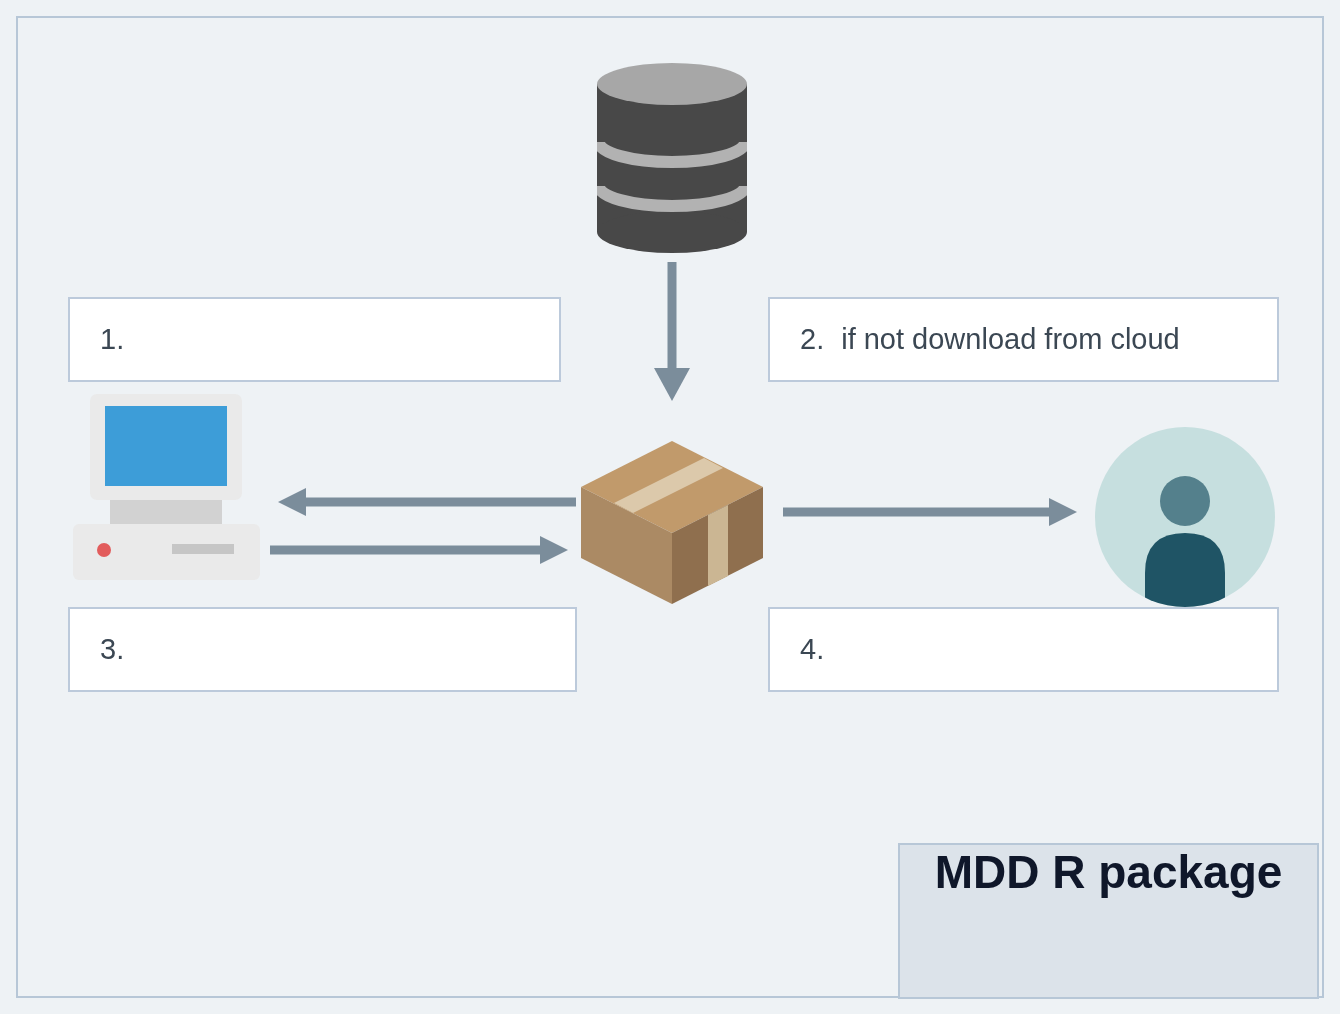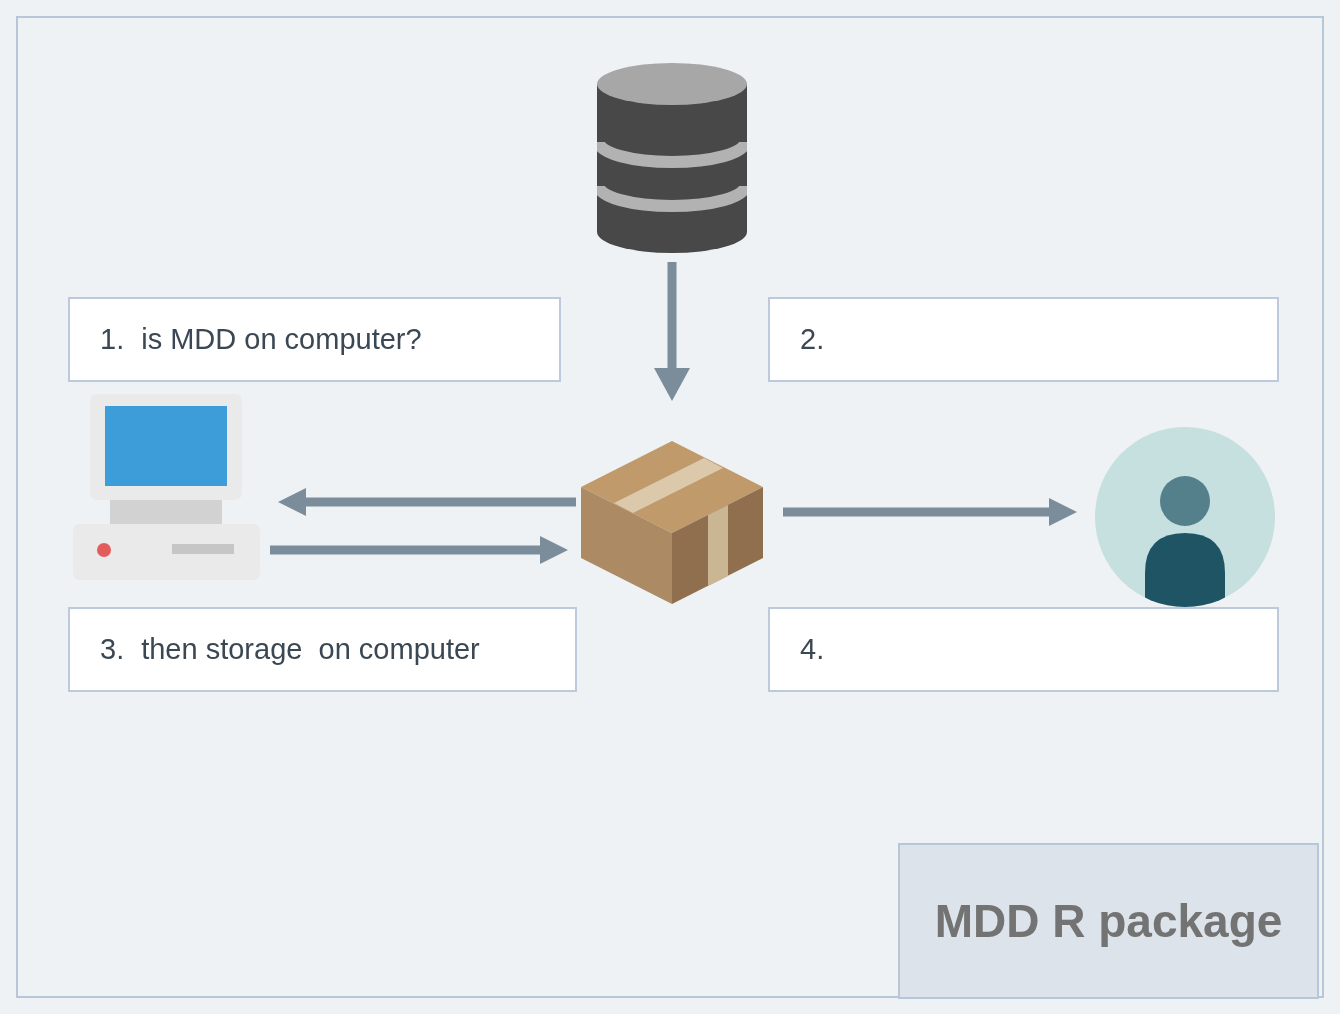--- a/index.html
+++ b/index.html
@@ -36,25 +36,24 @@
   #step2 { left: 768px; top: 297px; width: 511px; height: 85px; }
   #step3 { left: 68px;  top: 607px; width: 509px; height: 85px; }
   #step4 { left: 768px; top: 607px; width: 511px; height: 85px; }
   .title-box {
     position: absolute;
     left: 898px; top: 843px;
     width: 421px; height: 156px;
     background: #dce3ea;
     border: 2px solid #b7c7d7;
     display: flex;
-    align-items: center;
     justify-content: center;
     font-size: 46px;
     font-weight: 700;
-    color: #737373;
+    color: #0f172a;
   }
   svg.icon, svg.arrow { position: absolute; display: block; }
 </style>
 </head>
 <body>
 
 <div class="page">
 
   <div class="frame"></div>
 
@@ -66,25 +65,25 @@
     <ellipse cx="75" cy="22" rx="75" ry="21" fill="#a7a7a7"></ellipse>
   </svg>
 
   <svg class="arrow" style="left:650px; top:258px" width="44" height="145" viewBox="0 0 44 145">
     <line x1="22" y1="4" x2="22" y2="114" stroke-width="9" stroke="#7b8d9b"></line>
     <polygon points="4,110 40,110 22,143" fill="#7b8d9b"></polygon>
   </svg>
 
   <div class="step-box" id="step1">
     <span class="num">1.</span>
-    <span class="txt">is MDD on computer?</span>
   </div>
 
   <div class="step-box" id="step2">
     <span class="num">2.</span>
+    <span class="txt">if not download from cloud</span>
   </div>
 
   <svg class="icon" style="left:73px; top:394px" width="187" height="188" viewBox="0 0 187 188">
     <rect x="17" y="0" width="152" height="106" rx="7" fill="#eaeaea"></rect>
     <rect x="32" y="12" width="122" height="80" fill="#3d9dd8"></rect>
     <rect x="37" y="106" width="112" height="24" fill="#d2d2d2"></rect>
     <rect x="0" y="130" width="187" height="56" rx="6" fill="#eaeaea"></rect>
     <circle cx="31" cy="156" r="7" fill="#e25c5c"></circle>
     <rect x="99" y="150" width="62" height="10" fill="#c6c6c6"></rect>
   </svg>
@@ -120,21 +119,20 @@
     <polygon points="270,1 270,29 298,15" fill="#7b8d9b"></polygon>
   </svg>
 
   <svg class="arrow" style="left:783px; top:497px" width="296" height="30" viewBox="0 0 296 30">
     <line x1="0" y1="15" x2="268" y2="15" stroke-width="9" stroke="#7b8d9b"></line>
     <polygon points="266,1 266,29 294,15" fill="#7b8d9b"></polygon>
   </svg>
 
   <div class="step-box" id="step3">
     <span class="num">3.</span>
-    <span class="txt">then storage  on computer</span>
   </div>
 
   <div class="step-box" id="step4">
     <span class="num">4.</span>
   </div>
 
   <div class="title-box">
     <span>MDD R package</span>
   </div>
 

